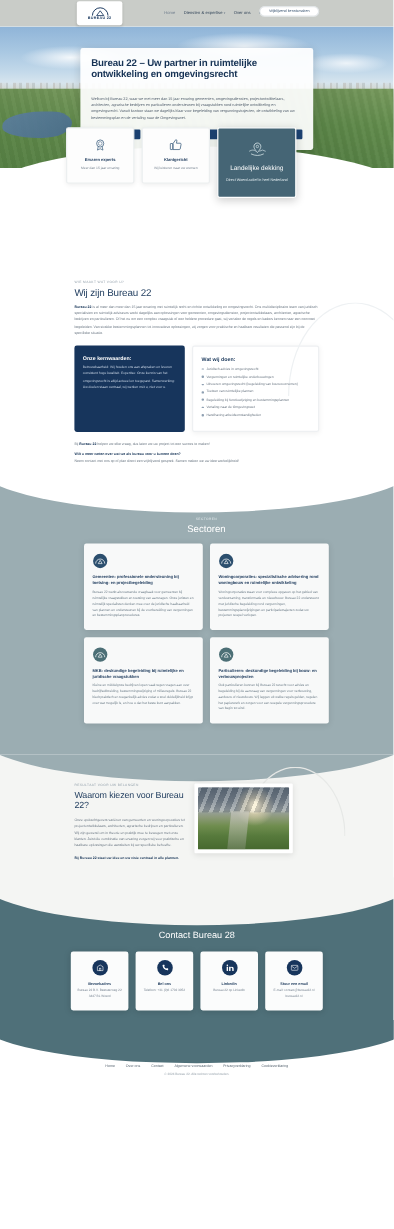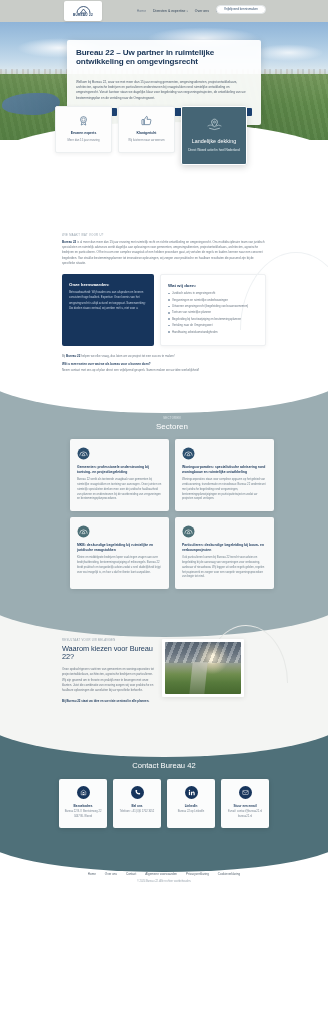--- a/index.html
+++ b/index.html
@@ -454,20 +454,21 @@
       <div class="usp-title">Landelijke dekking</div>
       <div class="usp-desc">Direct Woerd actief in heel Nederland</div>
     </div>
 
   </div>
 </div>
 
 <div class="intro">
   <div class="ghost-arc"></div>
   <div class="eyebrow">Wie maakt wat voor u?</div>
+  <div class="section-title">Wij zijn Bureau 22</div>
   <div class="intro-body"><b>Bureau 22</b> is al meer dan meer dan 15 jaar ervaring met ruimtelijk recht en richtte ontwikkeling en omgevingsrecht. Ons multidisciplinaire team van juridisch specialisten en ruimtelijk adviseurs werkt dagelijks aan oplossingen voor gemeenten, omgevingsdiensten, projectontwikkelaars, architecten, agrarische bedrijven en particulieren. Of het nu om een complex vraagstuk of een heldere procedure gaat, wij vertalen de regels en kaders kennen naar een concreet begeleiden. Van strakke bestemmingsplannen tot innovatieve oplossingen, wij zorgen voor praktische en haalbare resultaten die passend zijn bij de specifieke situatie.</div>
 
   <div class="two-col">
     <div class="panel-dark">
       <h3>Onze kernwaarden:</h3>
       <p>Betrouwbaarheid: Wij houden ons aan afspraken en leveren consistent hoge kwaliteit. Expertise: Onze kennis van het omgevingsrecht is altijd actueel en toegepast. Samenwerking: Uw doelen staan centraal, wij werken mét u, niet voor u.</p>
     </div>
     <div class="panel-light">
       <h3>Wat wij doen:</h3>
       <ul>
@@ -554,21 +555,21 @@
     <div class="waarom-right">
       <div class="photo-frame">
         <div class="photo"></div>
       </div>
     </div>
   </div>
 </div>
 
 <div class="contact">
   <div class="contact-top-curve"></div>
-  <h2>Contact Bureau 42</h2>
+  <h2>Contact Bureau 28</h2>
   <div class="contact-grid">
 
     <div class="c-card">
       <div class="c-badge">
         <svg width="7" height="7" viewBox="0 0 24 24">
           <path d="M4 20V9l8-5 8 5v11z" fill="none" stroke="#ffffff" stroke-width="1.7"></path>
           <rect x="10" y="13" width="4" height="7" fill="none" stroke="#ffffff" stroke-width="1.4"></rect>
         </svg>
       </div>
       <h5>Bezoekadres</h5>

